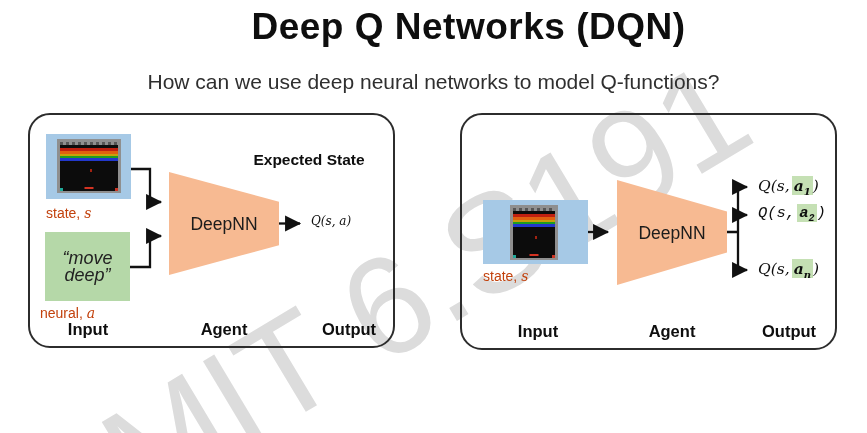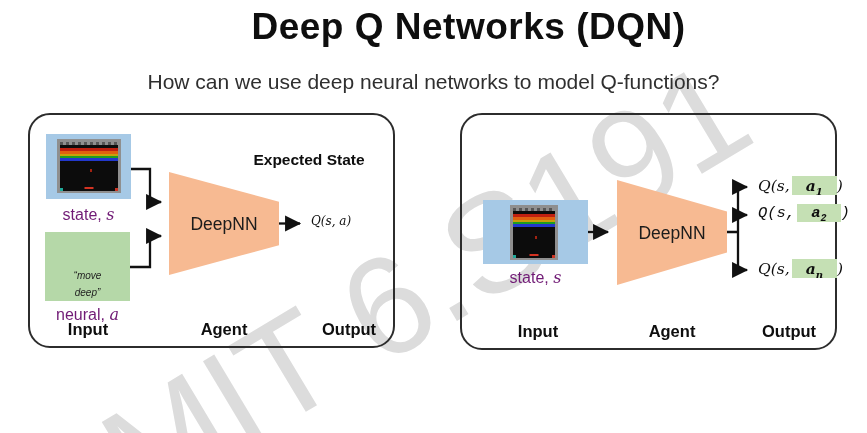--- a/index.html
+++ b/index.html
@@ -34,36 +34,36 @@
   .atari .score{height:3px;background:repeating-linear-gradient(90deg,#565656 0 3px,#8f8f8f 3px 6px);}
   .atari .bricks{margin-top:3px;height:13px;
     background:linear-gradient(180deg,#c02010 0 25%,#e06010 25% 45%,#c9a00a 45% 60%,#1f9e1f 60% 80%,#2238cc 80% 100%);}
   .atari .paddle{position:absolute;bottom:2px;left:50%;transform:translateX(-50%);width:9px;height:2px;background:#d33322;}
   .atari .ball{position:absolute;top:56%;left:52%;width:2px;height:3px;background:#a22211;}
   .atari .cl{position:absolute;bottom:0;left:0;width:3px;height:3px;background:#1faa9a;}
   .atari .cr{position:absolute;bottom:0;right:0;width:3px;height:3px;background:#cc3322;}
   .atari-left{left:11px;top:5px;width:64px;height:54px;}
   .atari-right{left:27px;top:5px;width:48px;height:55px;}
 
-  .small-label{position:absolute;font-size:16px;color:#701a75;text-align:center;}
+  .small-label{position:absolute;font-size:14px;color:#c2410c;}
   .mvar{font-family:"DejaVu Serif",serif;font-style:italic;}
 
   .action-box{position:absolute;left:15px;top:117px;width:85px;height:69px;background:#b5d8a8;
-    display:flex;align-items:flex-end;justify-content:center;text-align:center;
-    font-style:italic;font-size:10px;line-height:17px;color:#222;}
+    display:flex;align-items:center;justify-content:center;text-align:center;
+    font-style:italic;font-size:18px;line-height:17px;color:#222;}
 
   .trap{position:absolute;background:#f7ba92;display:flex;flex-direction:row;align-items:center;
     justify-content:center;text-align:center;font-size:17.5px;line-height:22px;color:#1c1c1c;}
   .trap-left{left:139px;top:57px;width:110px;height:103px;clip-path:polygon(0 0,100% 29%,100% 71%,0 100%);}
   .trap-right{left:155px;top:65px;width:110px;height:105px;clip-path:polygon(0 0,100% 30%,100% 69%,0 100%);}
 
   .qmath{font-family:"DejaVu Serif",serif;font-style:italic;font-size:12px;color:#0e0e0e;white-space:nowrap;}
   .q-left{position:absolute;left:281px;top:99px;}
   .q-row{position:absolute;left:296px;font-size:15.5px;}
-  .hl{background:#c5e0b4;padding:0 14px;margin-left:2px;font-weight:bold;}
+  .hl{background:#c5e0b4;padding:0 2px;margin-left:2px;font-weight:bold;}
   .hl sub{font-size:0.65em;font-weight:bold;}
 
   .flabel{position:absolute;transform:translateX(-50%);font-weight:bold;font-size:16.5px;color:#0e0e0e;}
 
   svg.connectors{position:absolute;left:0;top:0;pointer-events:none;}
 </style>
 </head>
 <body>
 
 <div class="watermark">MIT 6.S191</div>

